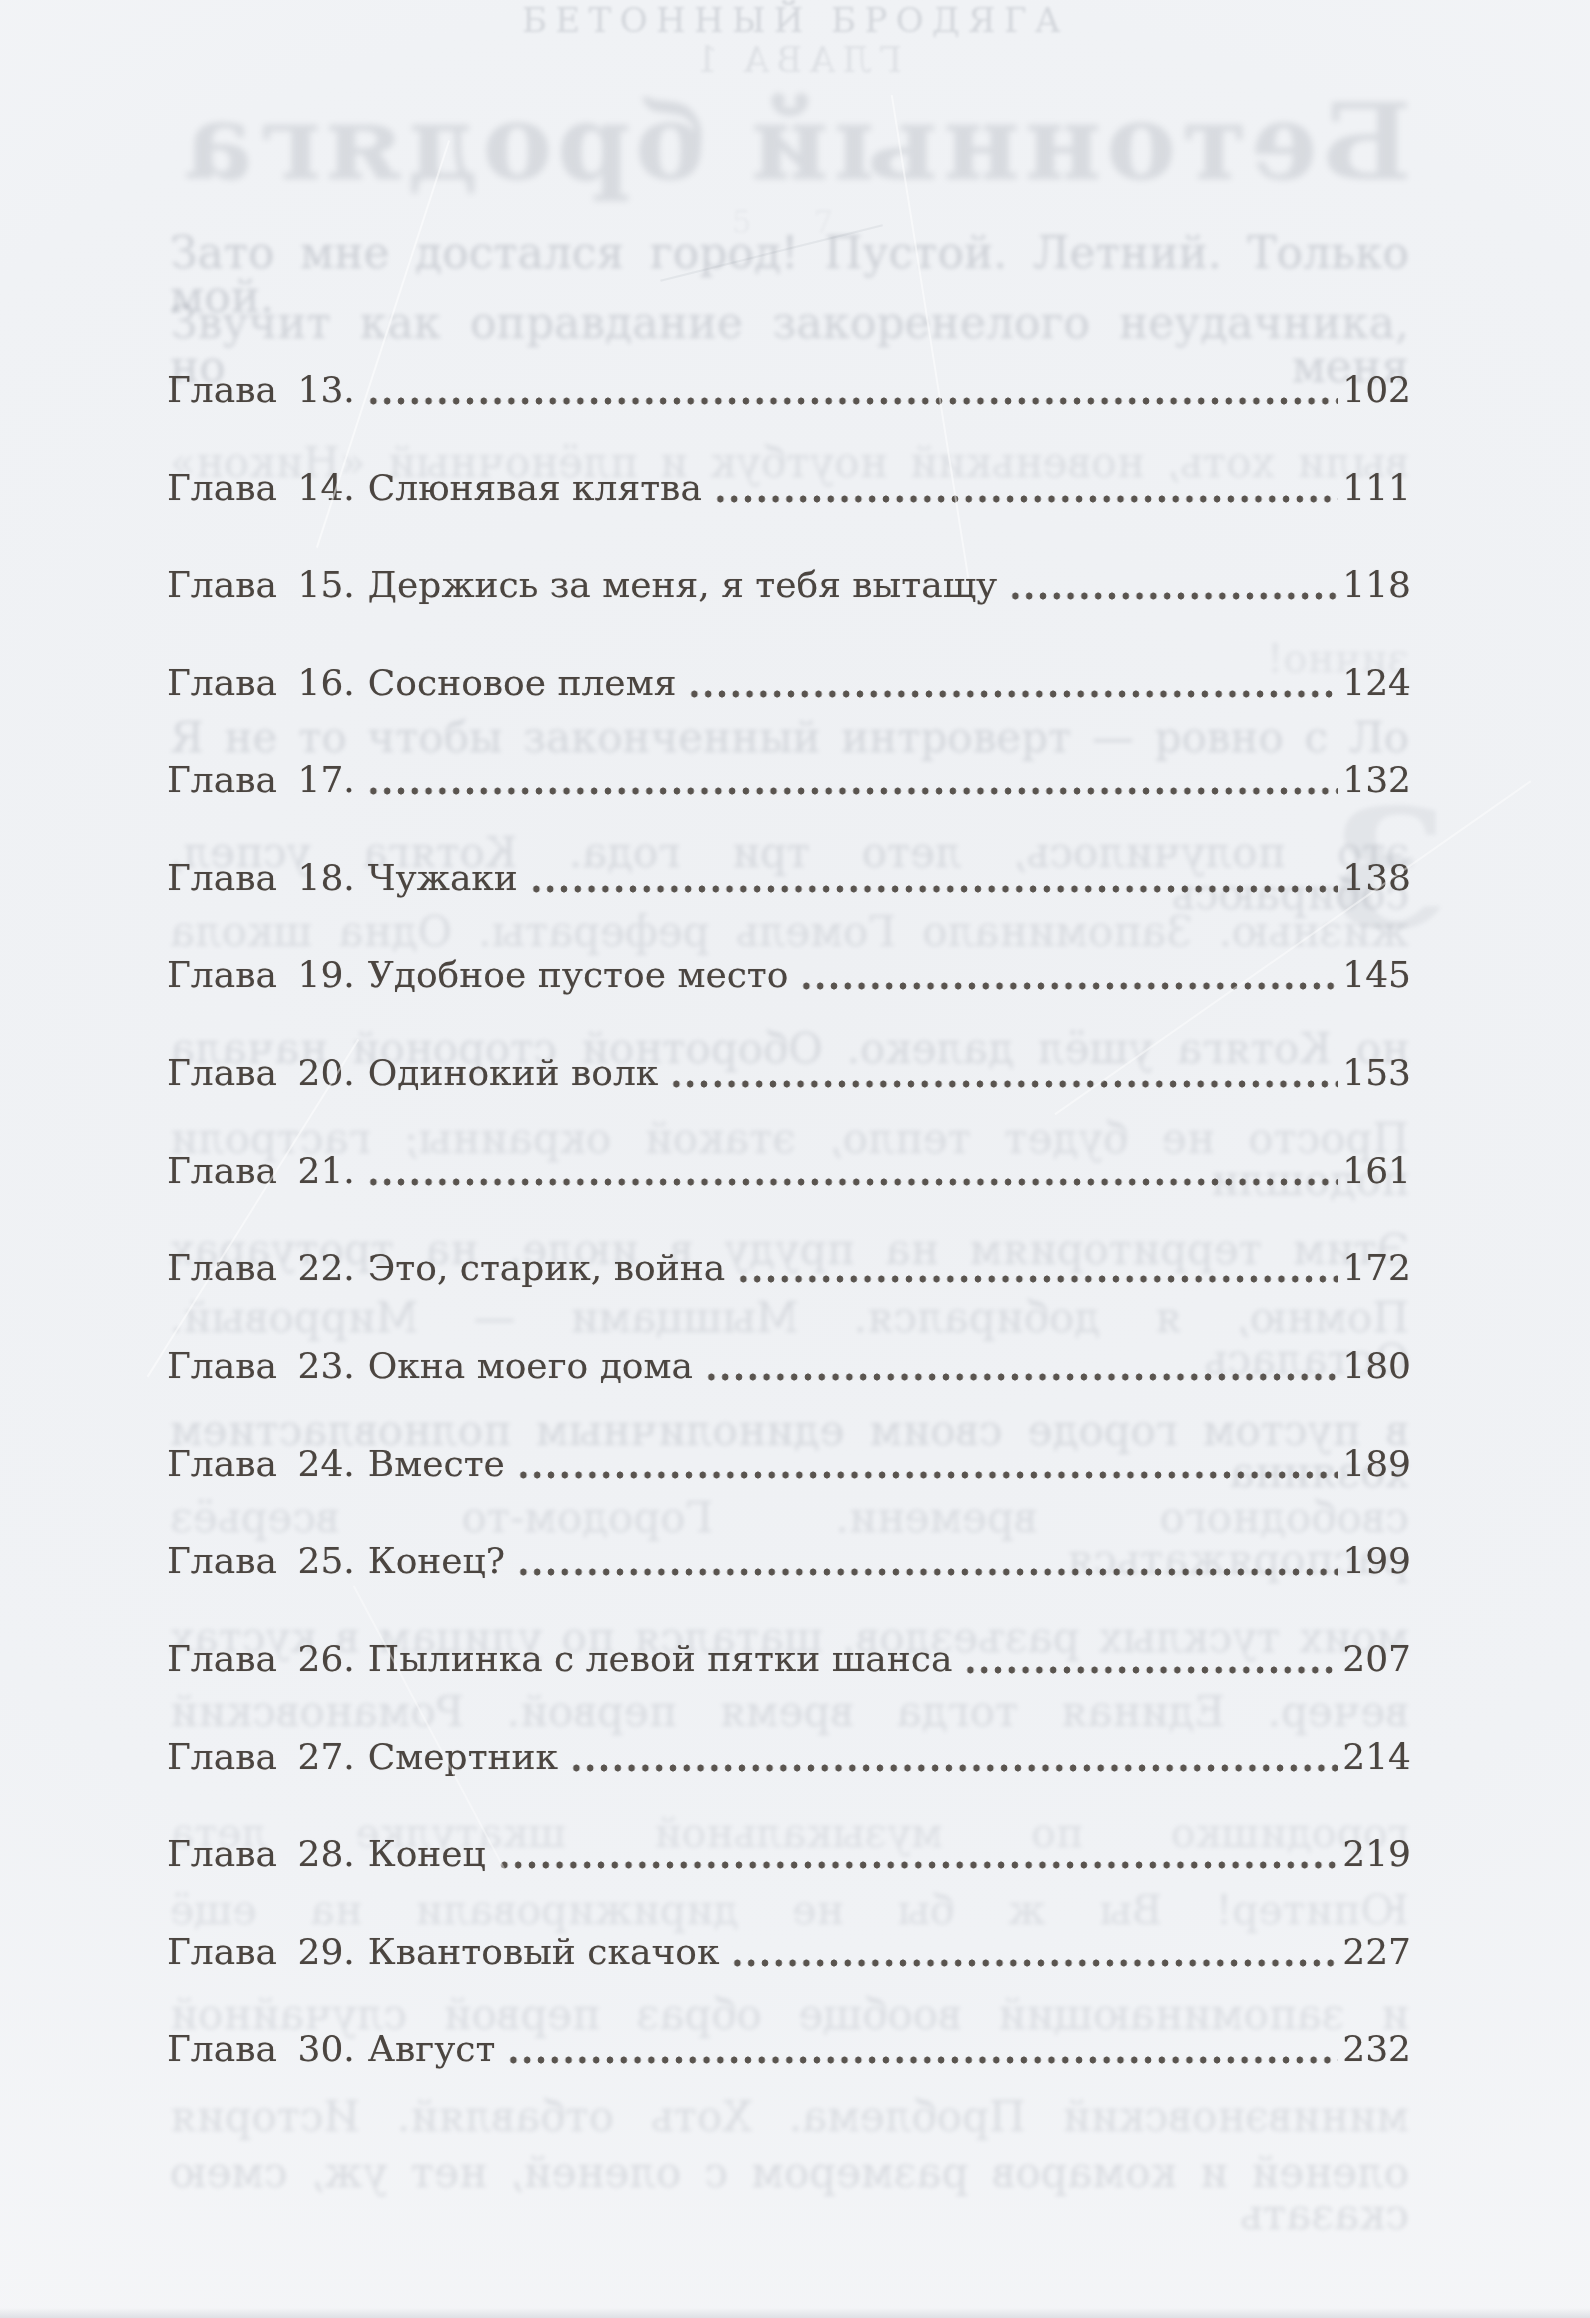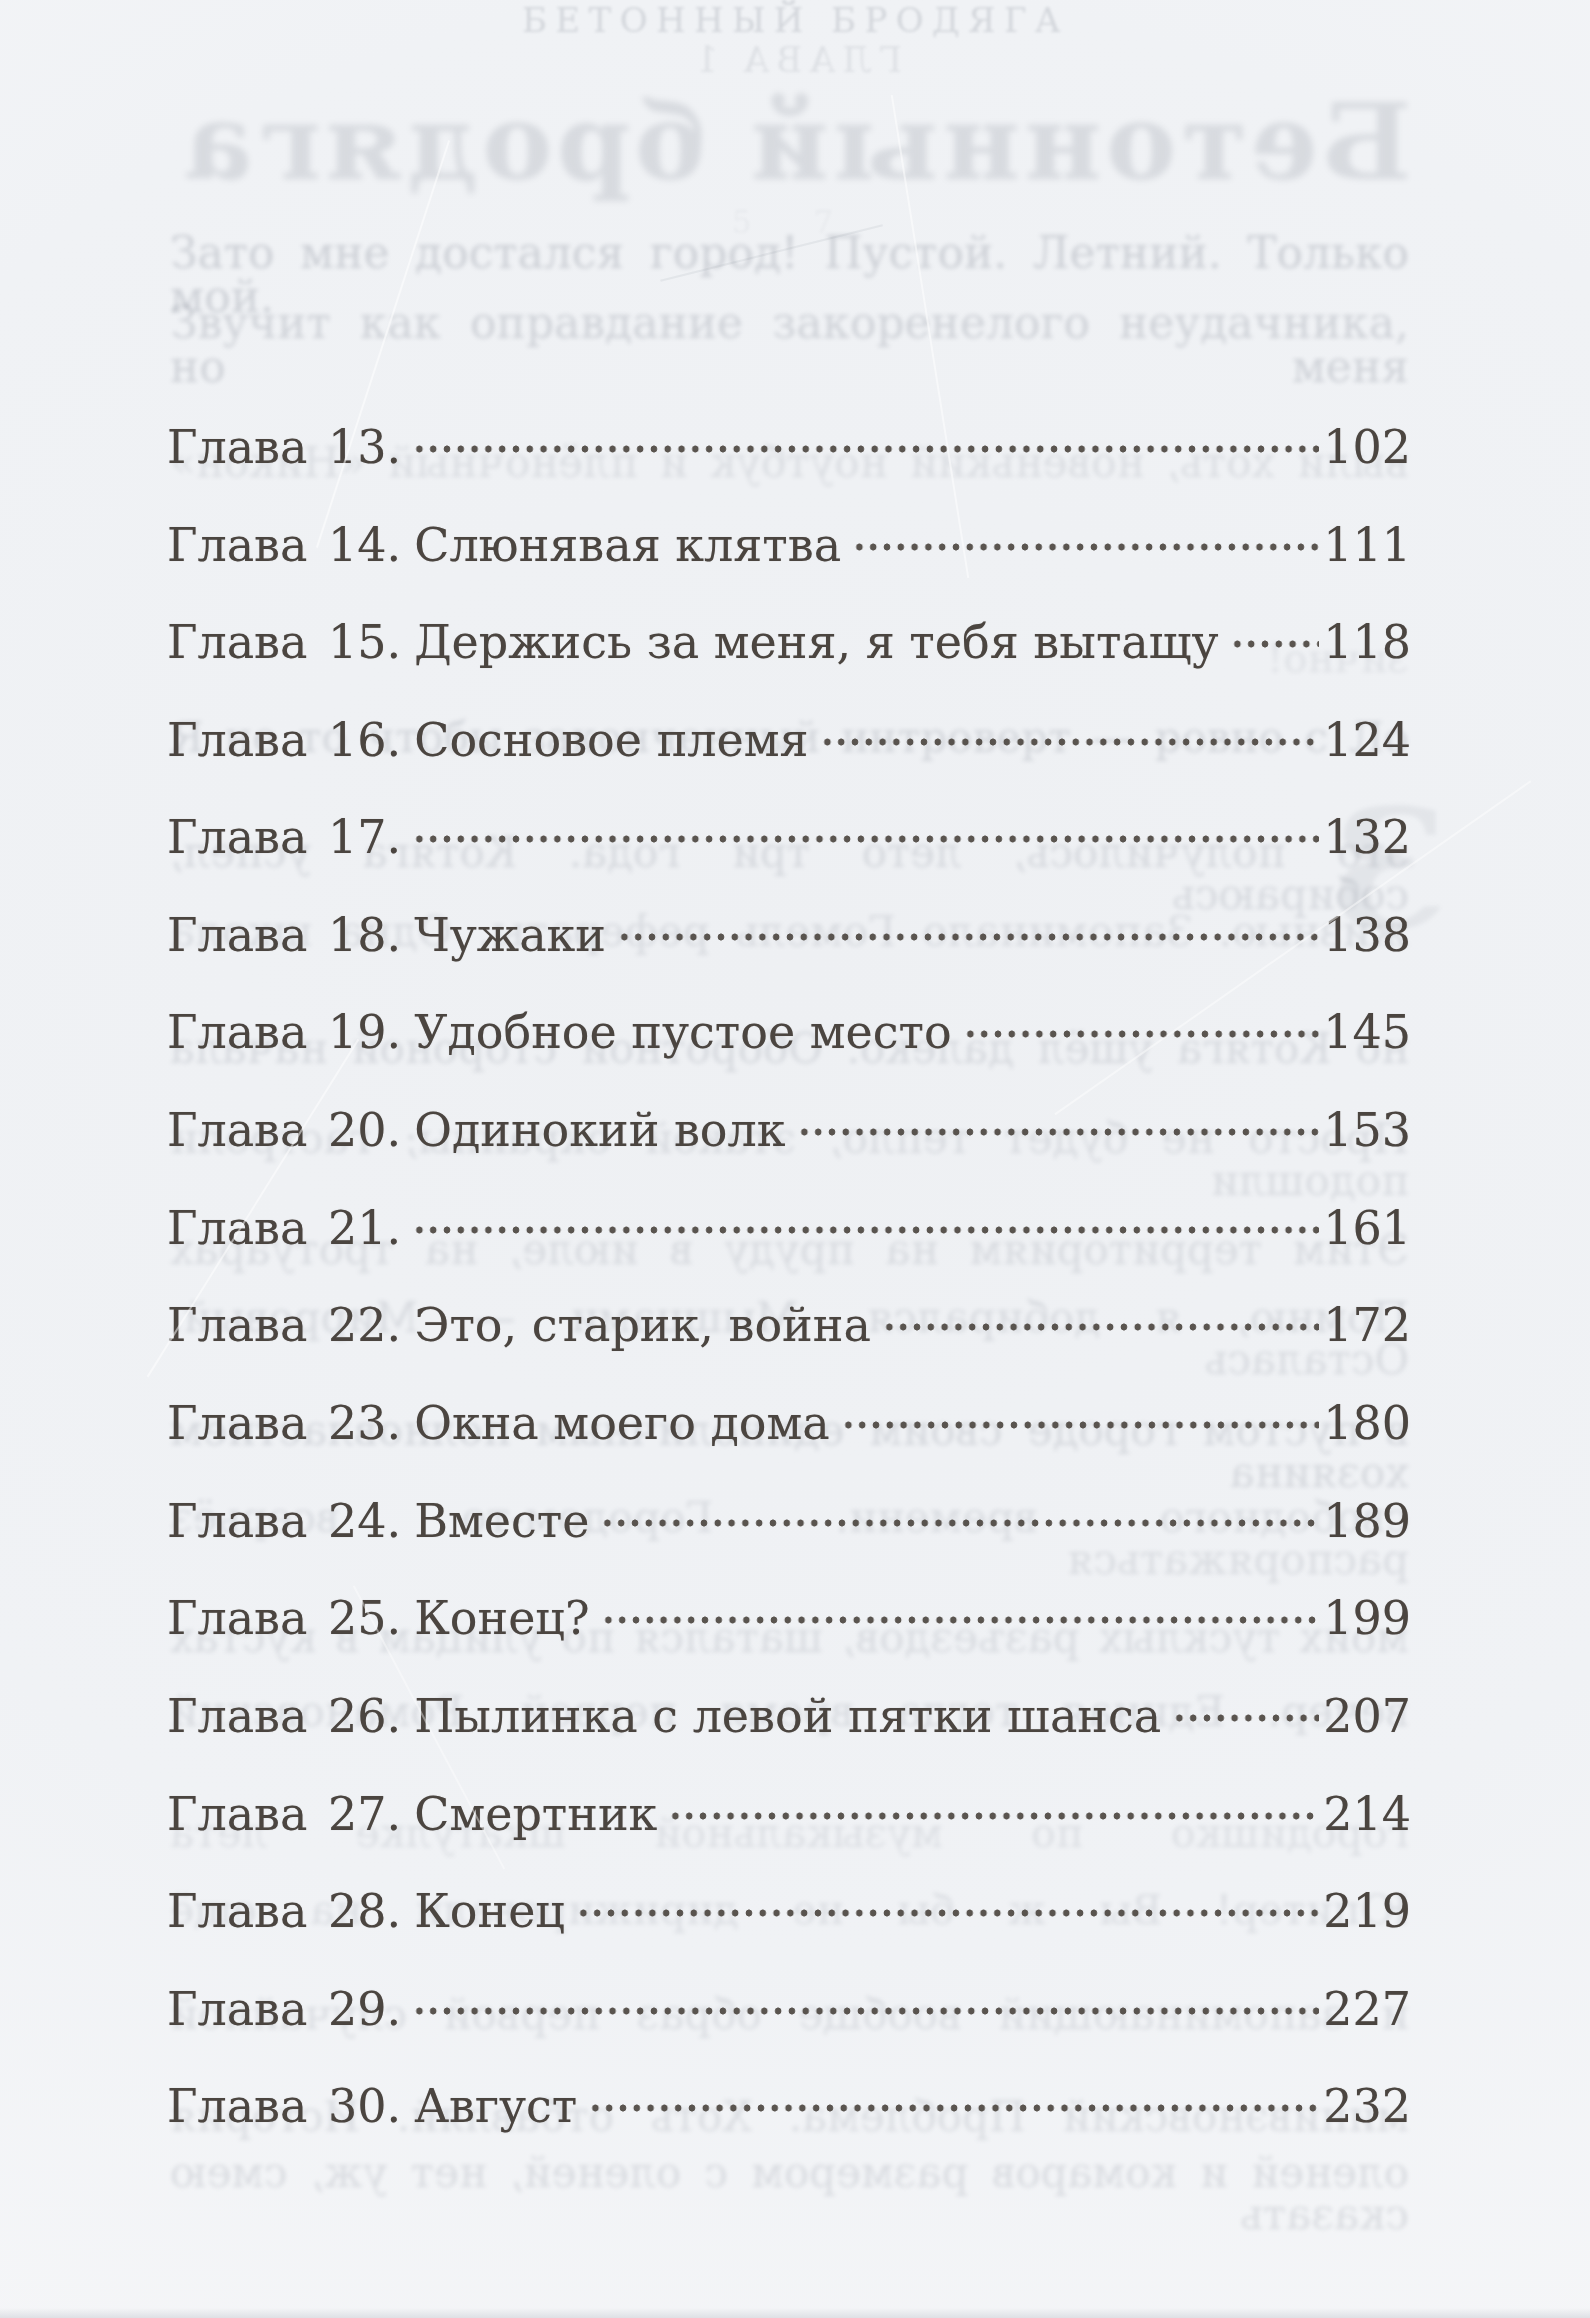--- a/index.html
+++ b/index.html
@@ -47,24 +47,23 @@
   }
   .ghost-page-mark{
     top:2188px;left:0;right:0;text-align:center;
     font-size:31px;letter-spacing:26px;
     color:#8a909b;opacity:.08;filter:blur(1.5px);
   }
   
   .toc{position:absolute;inset:0;}
   .toc-row{
     position:absolute;left:167px;right:180px;height:64px;
-    display:flex;align-items:flex-end;
-    font-size:46px;line-height:1;color:#4b4540;
+    display:flex;align-items:center;
+    font-size:36px;line-height:1;color:#4b4540;
     text-shadow:0 0 0.8px rgba(75,69,64,.35);
-    margin-top:48px;
   }
   .chap-word{white-space:nowrap;}
   .chap-num{margin-left:20.6px;white-space:nowrap;}
   .chap-title{margin-left:13px;white-space:nowrap;}
   .leader{
     flex:1;height:64px;margin-left:10px;min-width:31px;
     background-image:radial-gradient(circle, rgba(77,71,65,.92) 3.1px, rgba(77,71,65,0) 3.6px);
     background-size:13.8px 7.6px;
     background-repeat:repeat-x;
     background-position:1.5px 39px;
@@ -224,20 +223,21 @@
       <div class="toc-row" style="top: 1822px;">
         <span class="chap-word">Глава</span>
         <span class="chap-num">28.</span>
         <span class="chap-title">Конец</span>
         <div class="leader"></div>
         <span class="pg">219</span>
       </div>
       <div class="toc-row" style="top: 1920px;">
         <span class="chap-word">Глава</span>
         <span class="chap-num">29.</span>
+        <span class="chap-title">Квантовый скачок</span>
         <div class="leader"></div>
         <span class="pg">227</span>
       </div>
       <div class="toc-row" style="top: 2017px;">
         <span class="chap-word">Глава</span>
         <span class="chap-num">30.</span>
         <span class="chap-title">Август</span>
         <div class="leader"></div>
         <span class="pg">232</span>
       </div>

